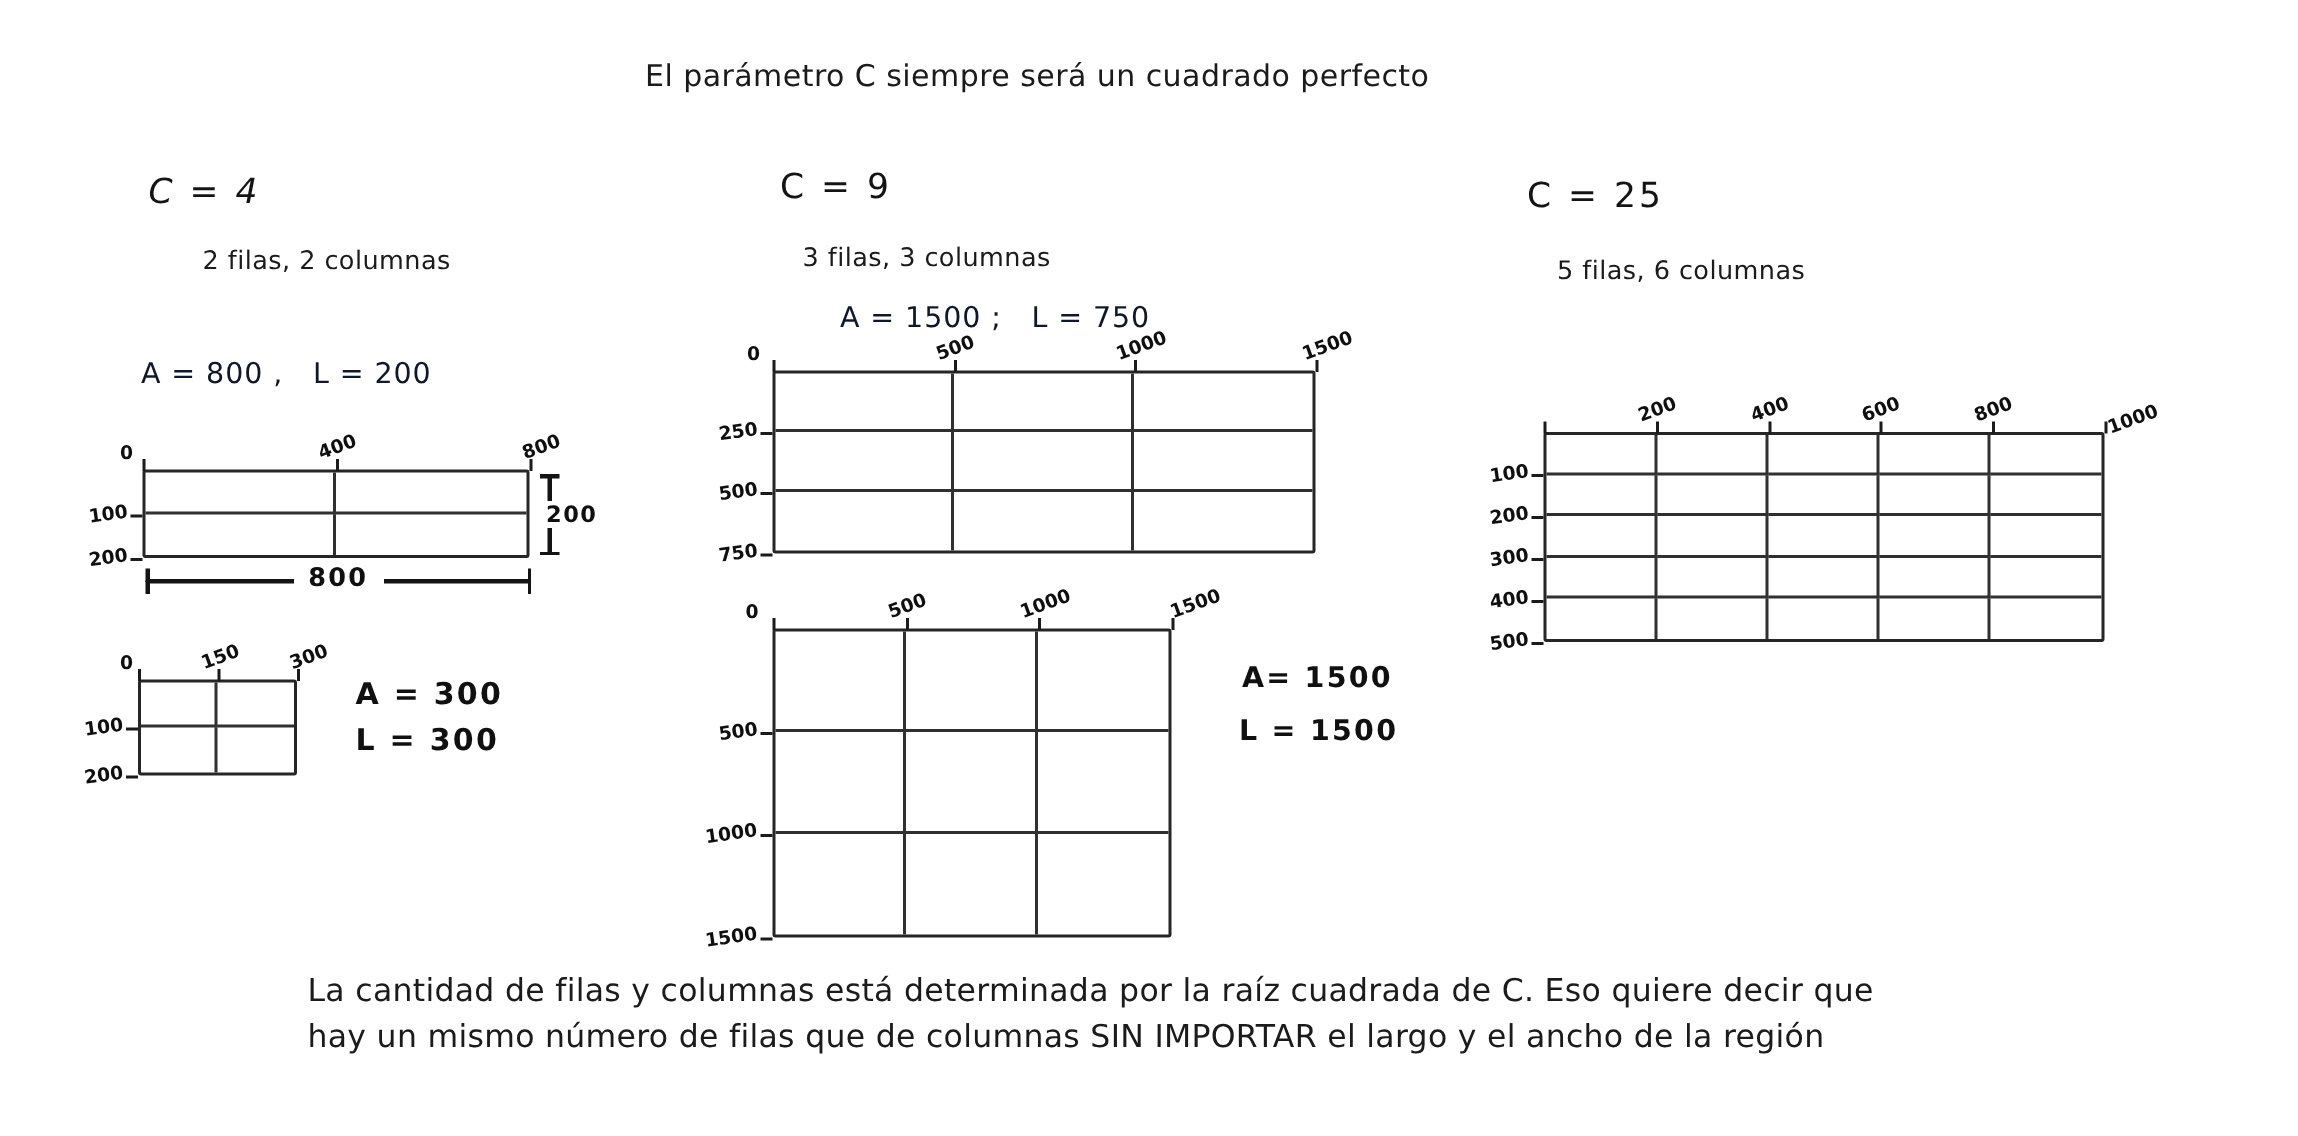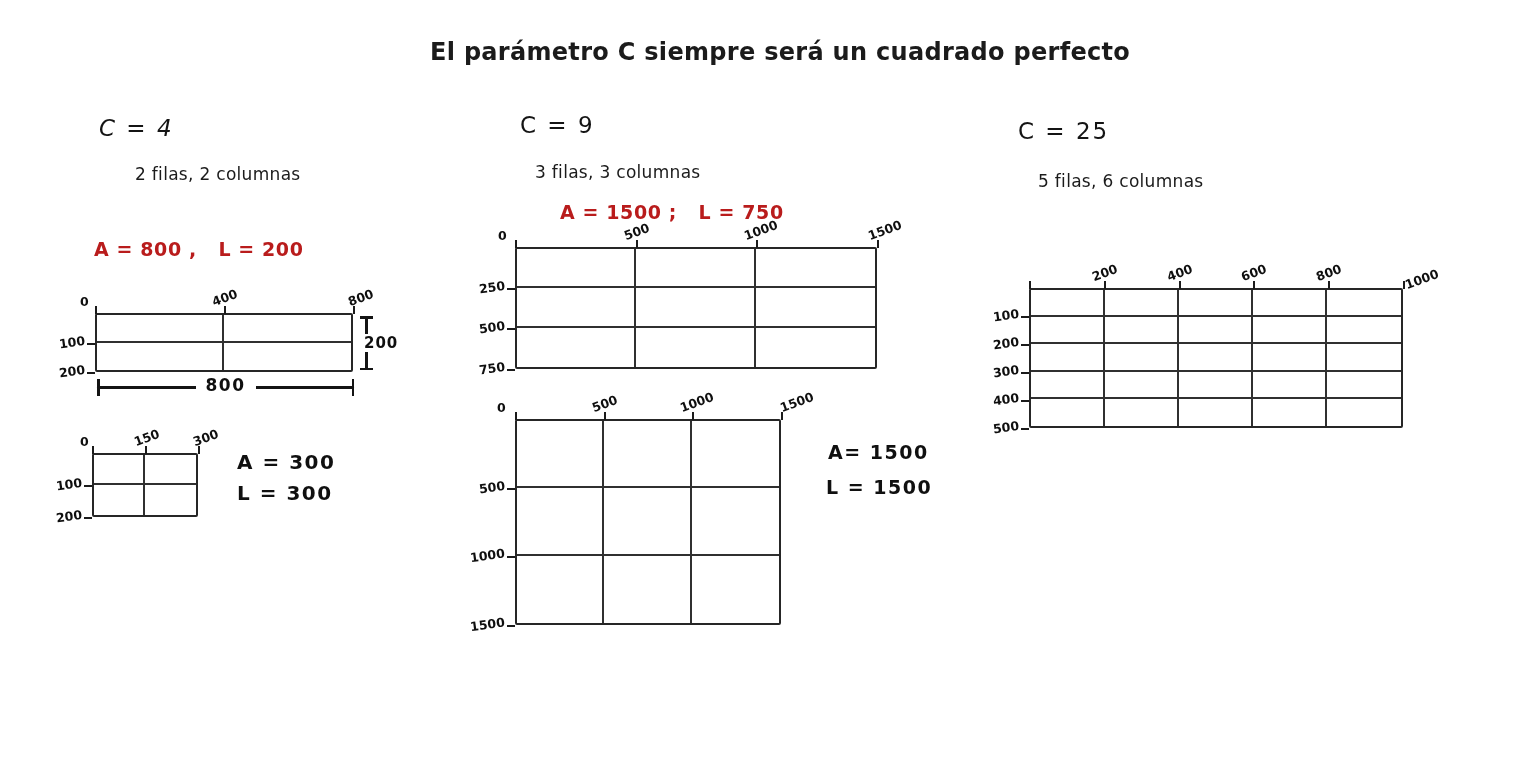--- a/index.html
+++ b/index.html
@@ -5,24 +5,24 @@
   html,body{margin:0;padding:0;background:#ffffff;}
   .canvas{
     position:relative;
     width:1532px;height:757px;
     background:#ffffff;
     font-family:"DejaVu Sans",sans-serif;
     color:#161616;
     overflow:hidden;
   }
   .abs{position:absolute;}
-  .title{font-size:24px;letter-spacing:.3px;color:#1b1b1b;font-weight:bold;}
+  .title{font-size:20px;letter-spacing:.3px;color:#1b1b1b;}
   .h1{font-size:23px;letter-spacing:2px;color:#141414;}
   .sub{font-size:17px;letter-spacing:.3px;color:#1b1b1b;}
-  .params{font-size:19px;font-weight:700;letter-spacing:.6px;white-space:pre;color:#b91c1c;}
+  .params{font-size:19px;font-weight:400;letter-spacing:.6px;white-space:pre;color:#0f172a;}
   .side{position:absolute;font-size:20px;font-weight:700;letter-spacing:1.5px;white-space:pre;color:#101010;}
   .footer{font-size:21px;line-height:31px;letter-spacing:.2px;color:#1b1b1b;}
 
   
   .gwrap{position:absolute;}
   .hgrid{position:absolute;inset:0;display:grid;border:2.5px solid #262626;border-radius:2px;}
   .tkv{position:absolute;top:-7px;width:2px;height:8px;background:#1b1b1b;}
   .tkh{position:absolute;left:-8px;width:8px;height:2px;background:#1b1b1b;}
   .tick{position:absolute;font-size:12.5px;font-weight:700;color:#0f0f0f;white-space:nowrap;}
   .tick.t{bottom:100%;margin-bottom:4px;}
@@ -208,14 +208,18 @@
       <i class="tkv" style="left: 60%;"></i>
       <i class="tkv" style="left: 80%;"></i>
       <i class="tkv" style="left: 100%;"></i>
       <i class="tkh" style="top: 20%;"></i>
       <i class="tkh" style="top: 40%;"></i>
       <i class="tkh" style="top: 60%;"></i>
       <i class="tkh" style="top: 80%;"></i>
       <i class="tkh" style="top: 100%;"></i>
     </div>
 
+  <div class="abs footer" style="left:205px;top:645px;">
+    <div>La cantidad de filas y columnas está determinada por la raíz cuadrada de C. Eso quiere decir que</div>
+    <div>hay un mismo número de filas que de columnas SIN IMPORTAR el largo y el ancho de la región</div>
+  </div>
 
 </div>
 
 </body></html>

